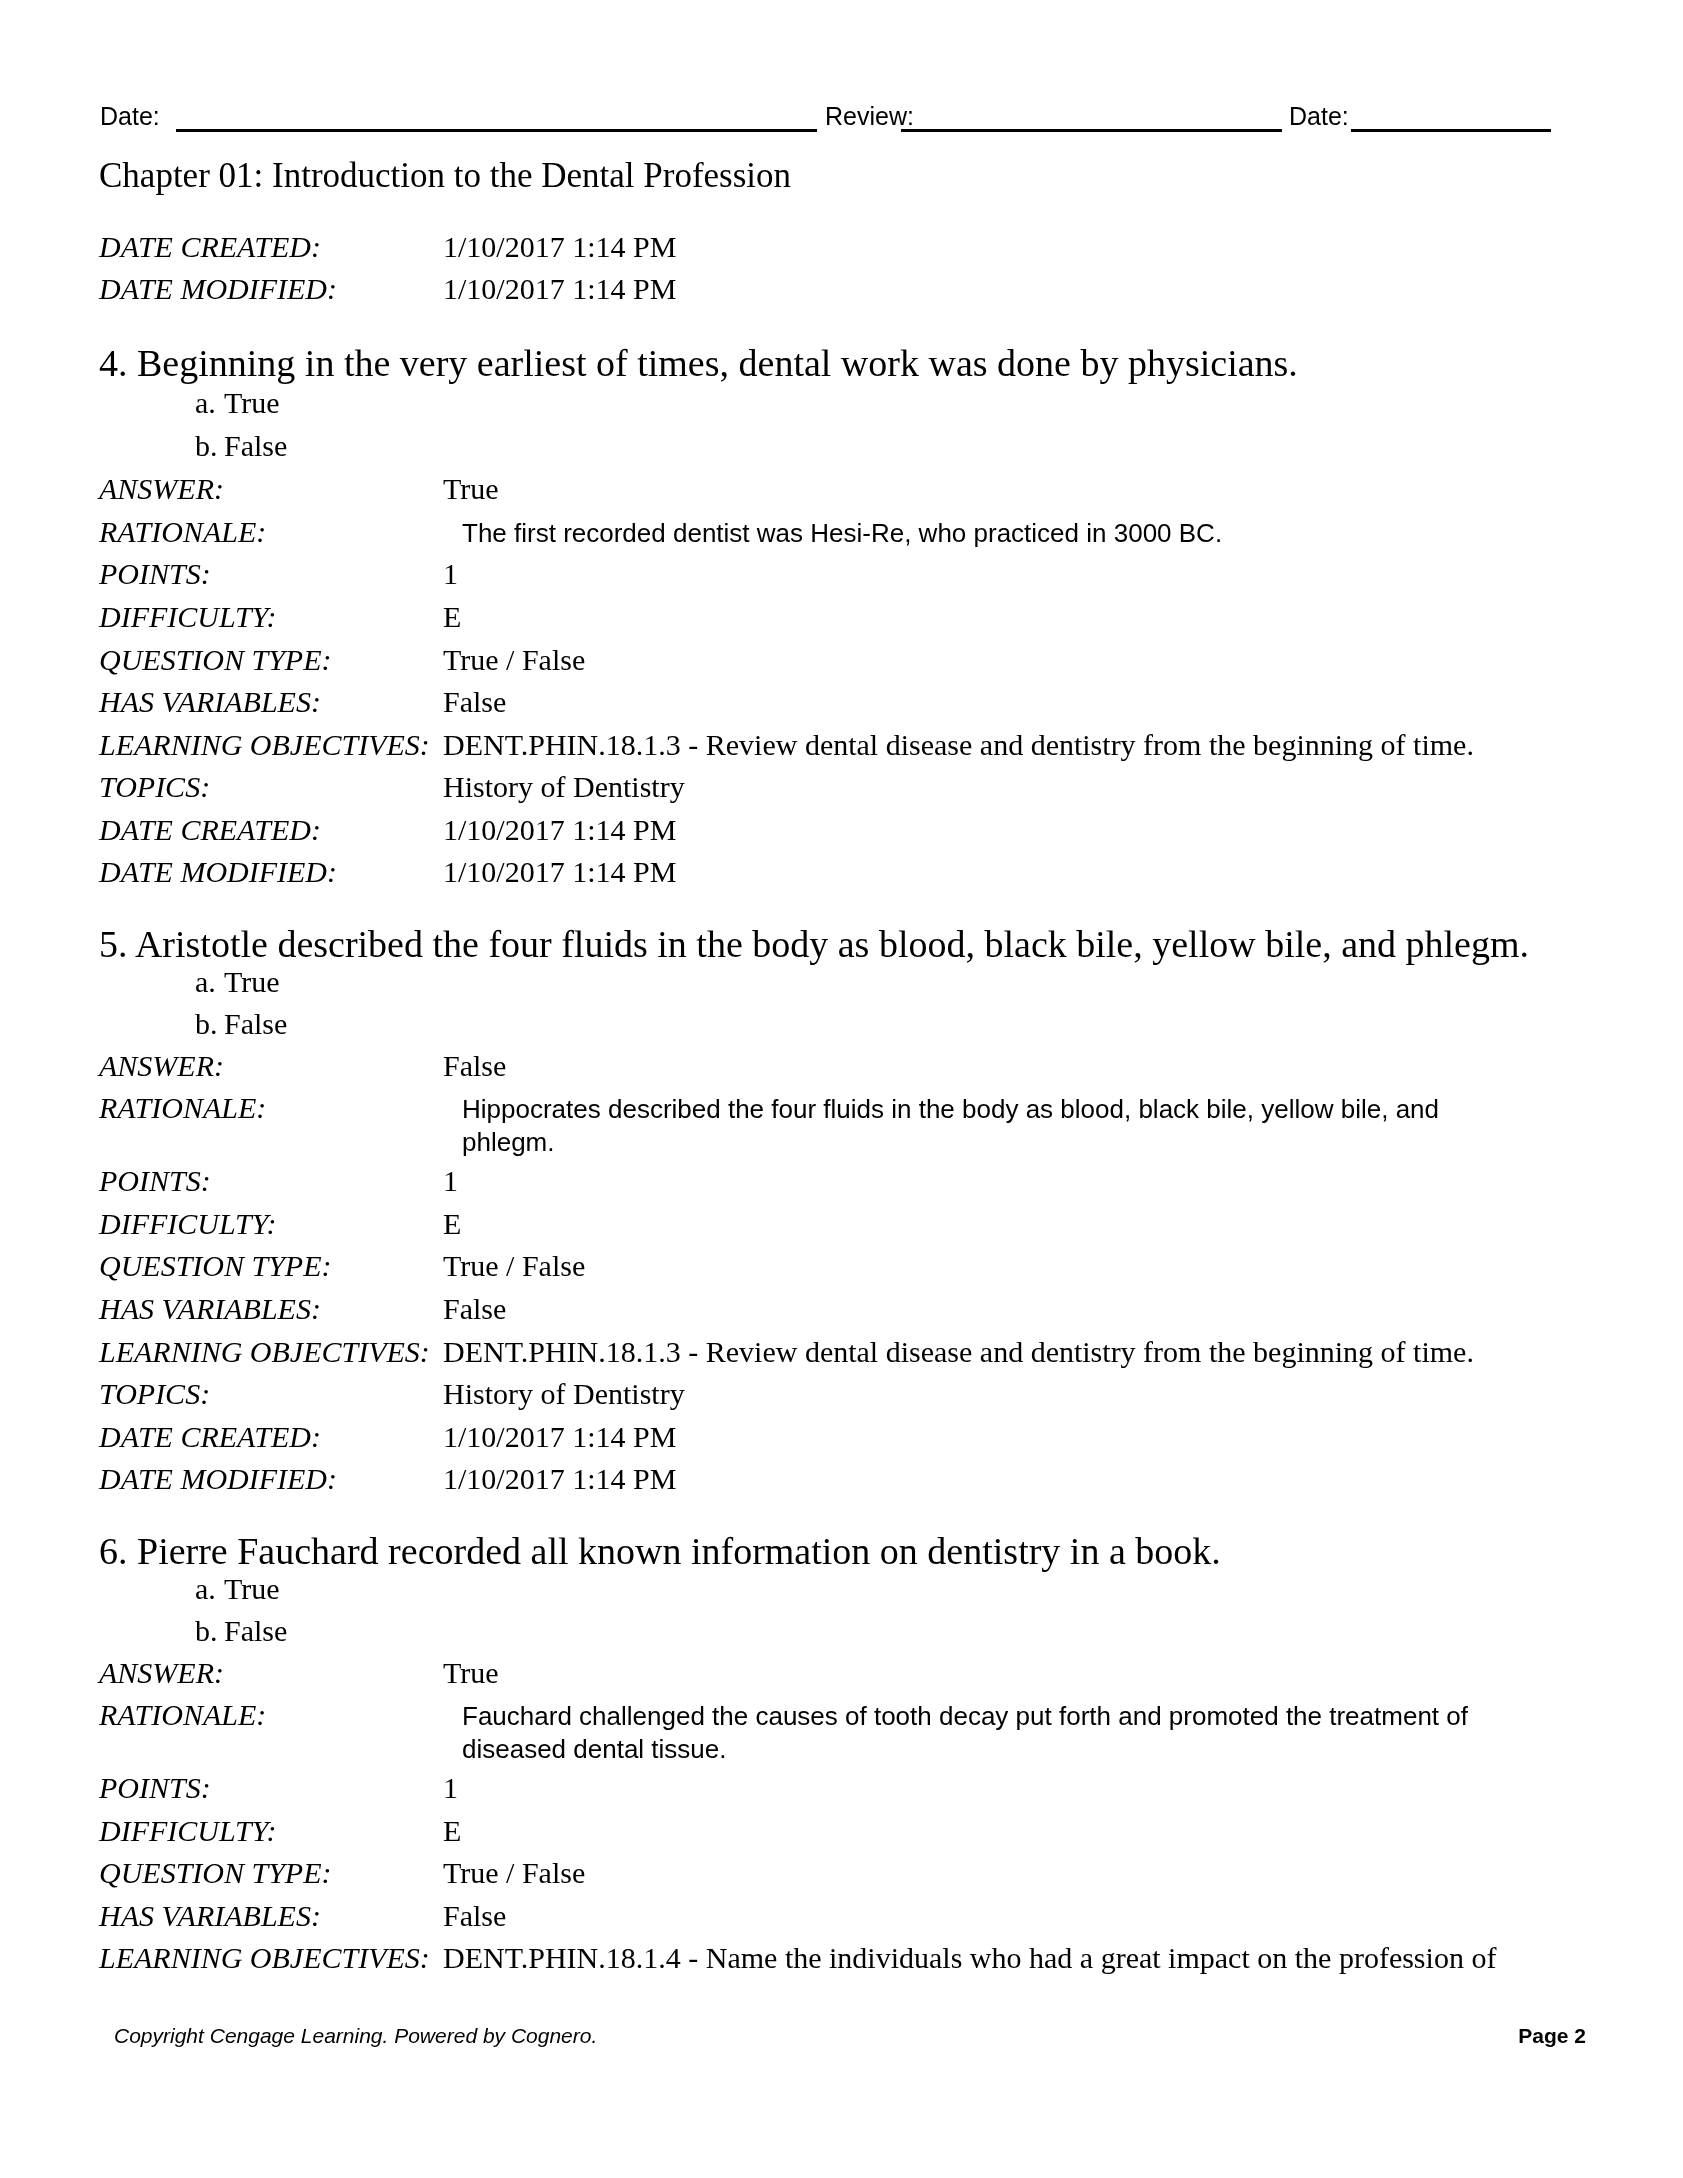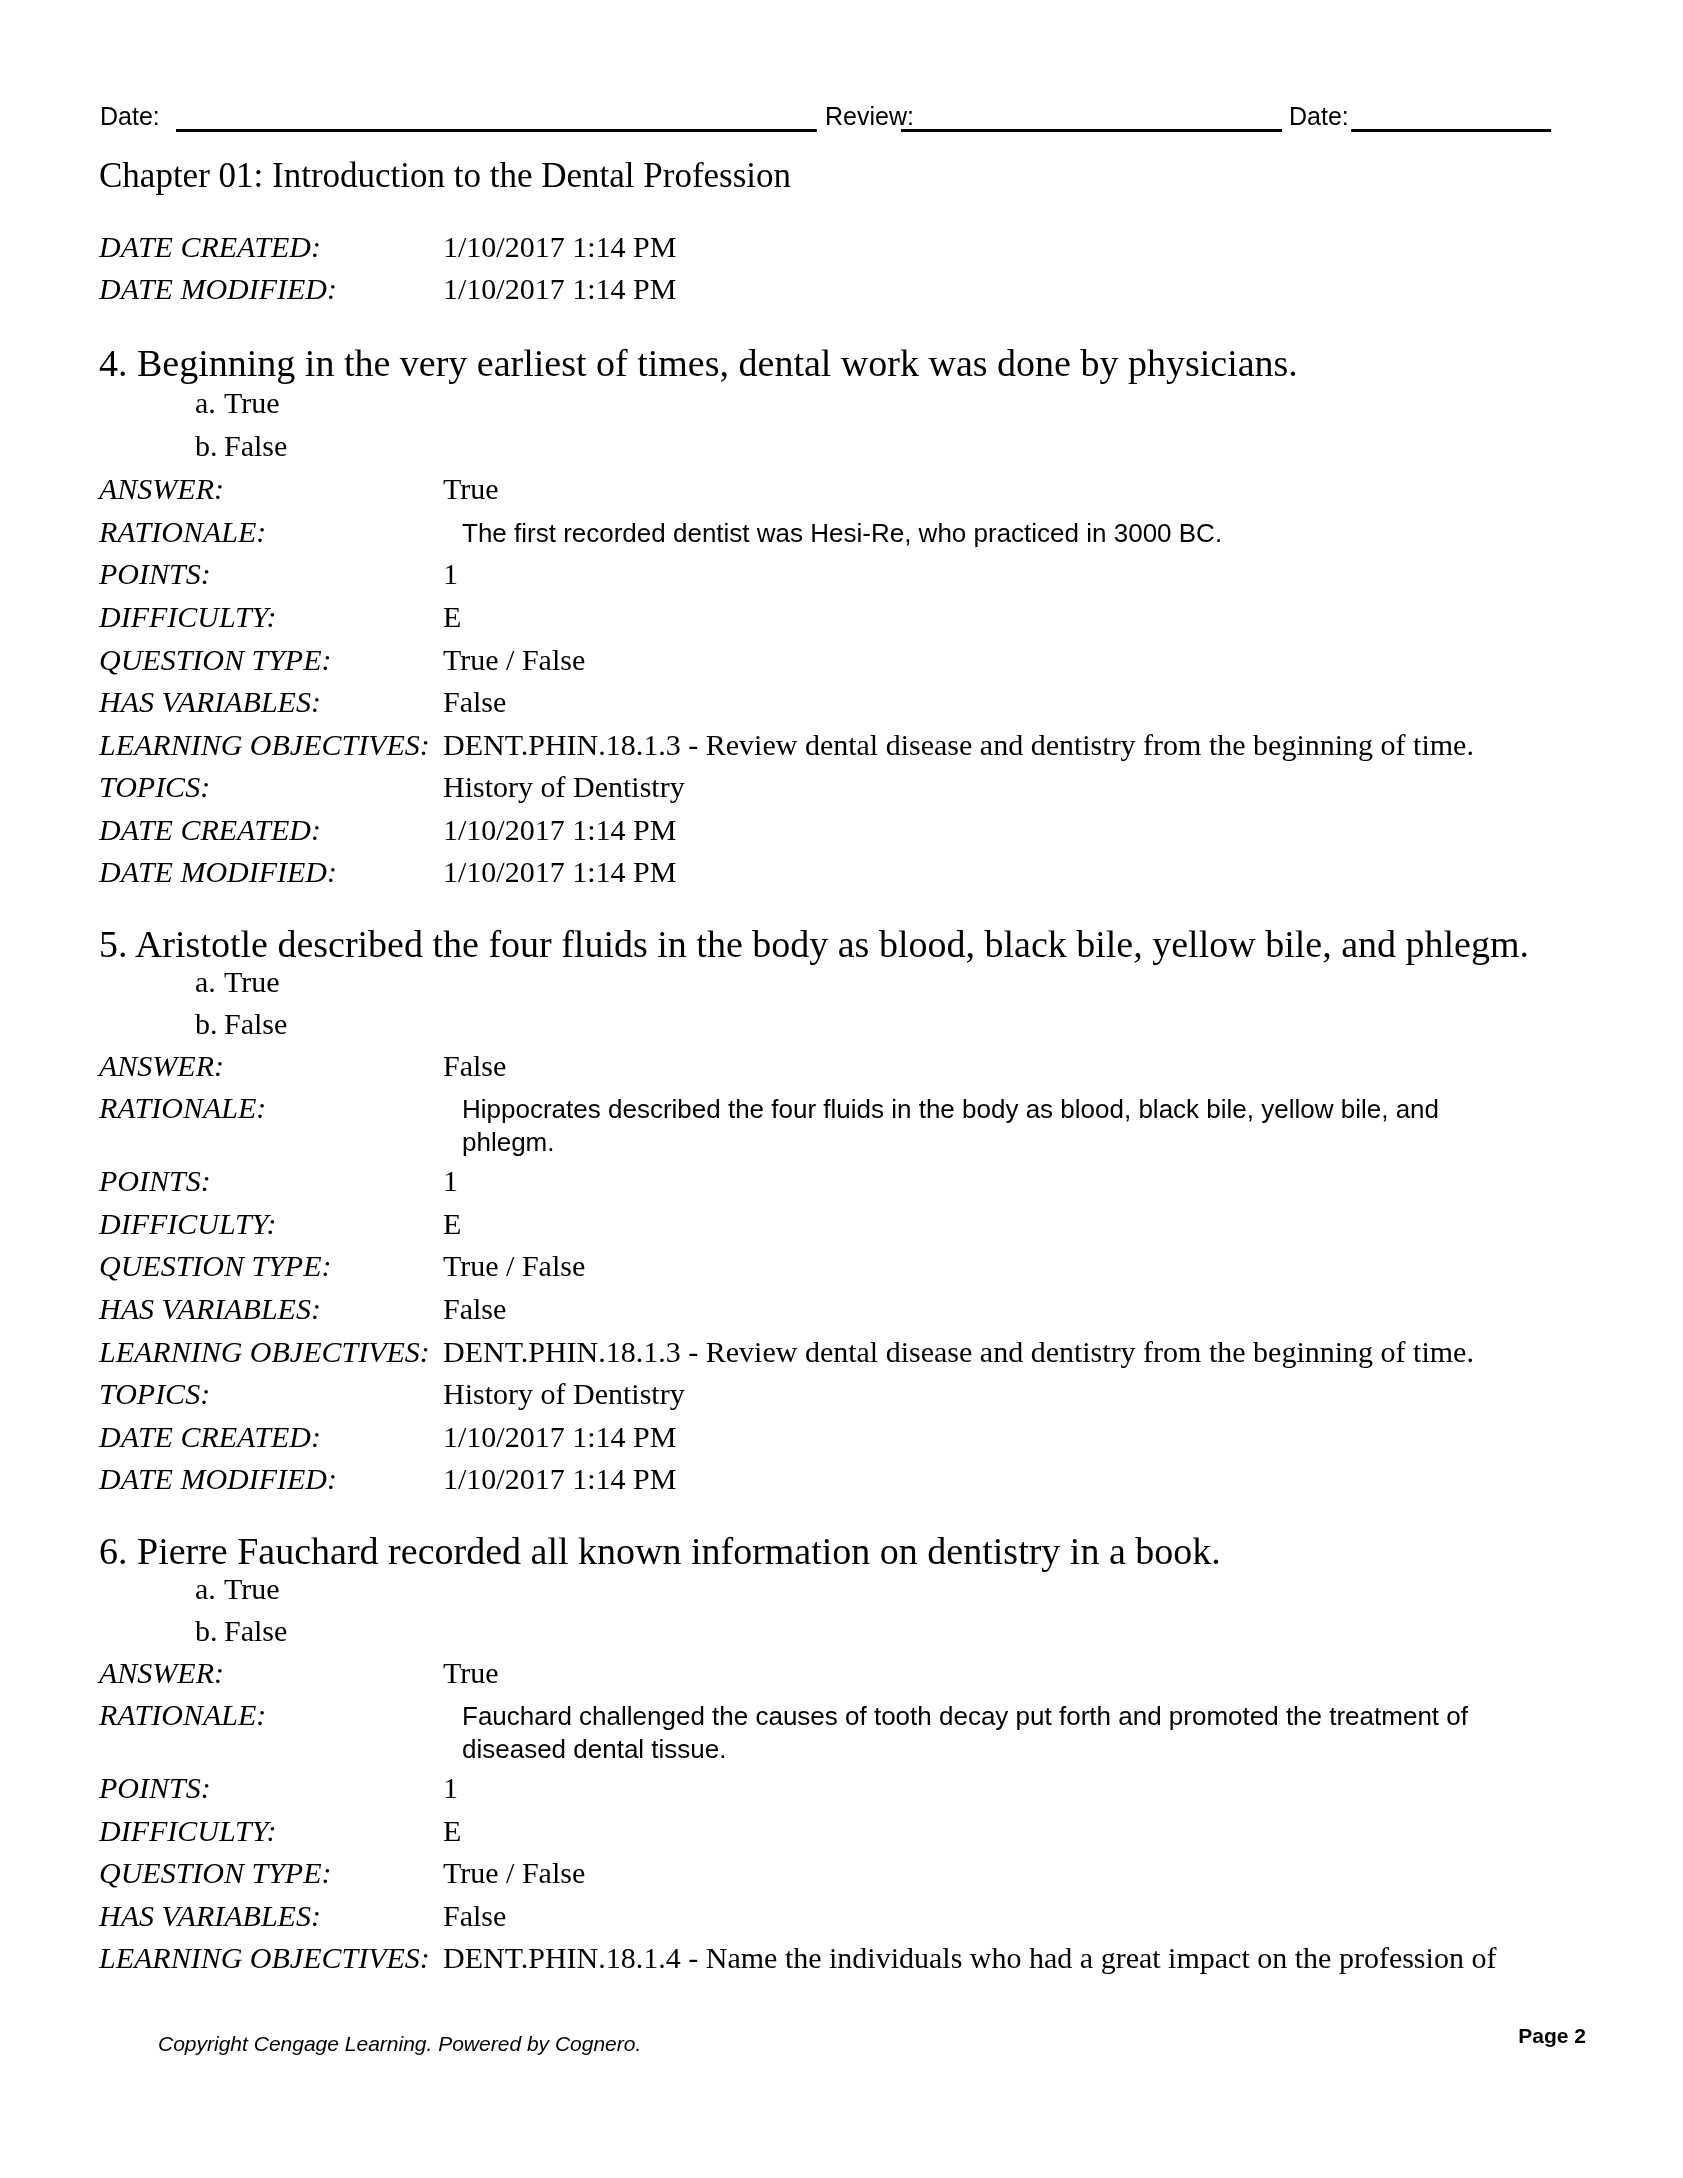--- a/index.html
+++ b/index.html
@@ -17,21 +17,21 @@
   .row { position: absolute; left: 99px; height: 40px; font-size: 30px; line-height: 40px; white-space: nowrap; }
   .row .k { position: absolute; left: 0; top: 0; font-style: italic; }
   .row .v { position: absolute; left: 344px; top: 0; }
   .row .v.sans { font-size: 26px; line-height: 32px; top: 5px; margin-left: 19px; }
 
   .q { position: absolute; left: 99px; font-size: 38px; line-height: 40px; white-space: nowrap; }
   .choice { position: absolute; left: 155px; font-size: 30px; line-height: 40px; white-space: nowrap; margin-left: 40px; }
   .choice .letter { display: inline-block; width: 29px; }
 
   .footer { position: absolute; top: 2022px; left: 114px; width: 1472px; height: 28px; font-size: 21px; line-height: 28px; }
-  .footer .copy { position: absolute; left: 0; top: 8px; font-style: italic; margin-left: 44px; }
+  .footer .copy { position: absolute; left: 0; top: 0; font-style: italic; }
   .footer .page { position: absolute; right: 0; top: 0; font-weight: bold; }
 </style>
 </head>
 <body>
 
 <div class="hdr sans">
   <span class="lbl" style="left:0">Date:</span>
   <span class="line" style="left:76px;width:641px"></span>
   <span class="lbl" style="left:725px">Review:</span>
   <span class="line" style="left:801px;width:381px"></span>

